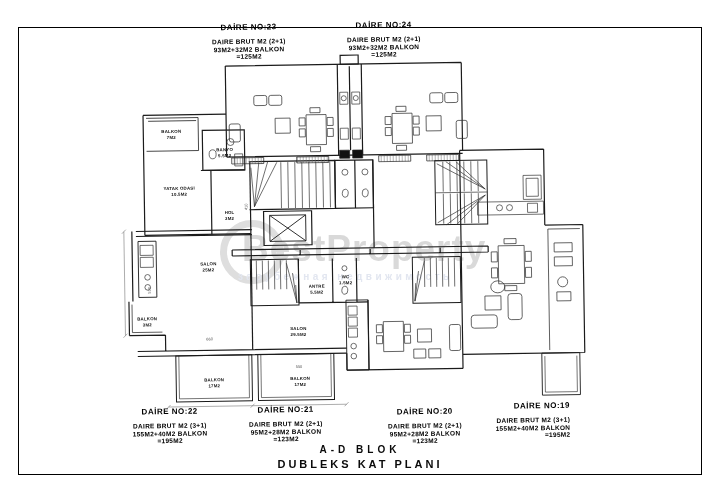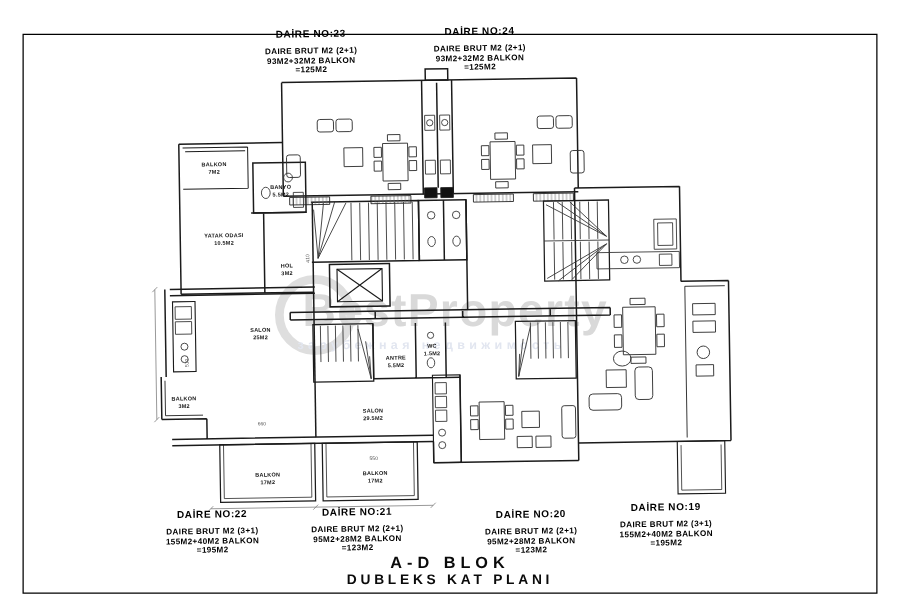--- a/index.html
+++ b/index.html
@@ -14,21 +14,21 @@
   .wm-brand{position:absolute;left:242px;top:228px;font-size:37px;font-weight:bold;color:#d9d9d9;
             letter-spacing:1px;white-space:nowrap;}
   .wm-tag{position:absolute;left:238px;top:271px;font-size:10px;font-weight:bold;color:#e2e6f0;
           letter-spacing:3.5px;white-space:nowrap;}
   
   .unit{position:absolute;transform:translateX(-50%);text-align:center;color:#000;white-space:nowrap;}
   .unit .no{font-size:8px;font-weight:bold;letter-spacing:.5px;margin-bottom:6px;}
   .unit .ln{font-size:6.5px;font-weight:bold;letter-spacing:.3px;line-height:7.5px;}
   
   .title{position:absolute;left:0;top:442px;width:720px;text-align:center;color:#0a0a0a;}
-  .title .t1{font-size:13px;font-weight:bold;letter-spacing:4px;line-height:15px;}
+  .title .t1{font-size:10px;font-weight:bold;letter-spacing:4px;line-height:15px;}
   .title .t2{font-size:11px;font-weight:bold;letter-spacing:3px;line-height:15px;}
   svg{position:absolute;left:0;top:0;}
   svg text{font-family:"Liberation Sans",sans-serif;}
   .rl{font-size:4.4px;font-weight:bold;fill:#141414;letter-spacing:.2px;text-anchor:middle;}
   .dm{font-size:4px;fill:#555;text-anchor:middle;}
 </style>
 </head>
 <body>
 
 <div class="sheet">
@@ -280,21 +280,21 @@
       <div class="ln">DAIRE BRUT M2 (2+1)</div>
       <div class="ln">95M2+28M2 BALKON</div>
       <div class="ln">=123M2</div>
     </div>
     <div class="unit" style="left:422px;top:408px;">
       <div class="no">DAİRE NO:20</div>
       <div class="ln">DAIRE BRUT M2 (2+1)</div>
       <div class="ln">95M2+28M2 BALKON</div>
       <div class="ln">=123M2</div>
     </div>
-    <div class="unit" style="left:530px;top:404px;">
+    <div class="unit" style="left:530px;top:404px;text-align:right;">
       <div class="no">DAİRE NO:19</div>
       <div class="ln">DAIRE BRUT M2 (3+1)</div>
       <div class="ln">155M2+40M2 BALKON</div>
       <div class="ln">=195M2</div>
     </div>
   </div>
 
   <div class="title">
     <div class="t1">A-D BLOK</div>
     <div class="t2">DUBLEKS KAT PLANI</div>

